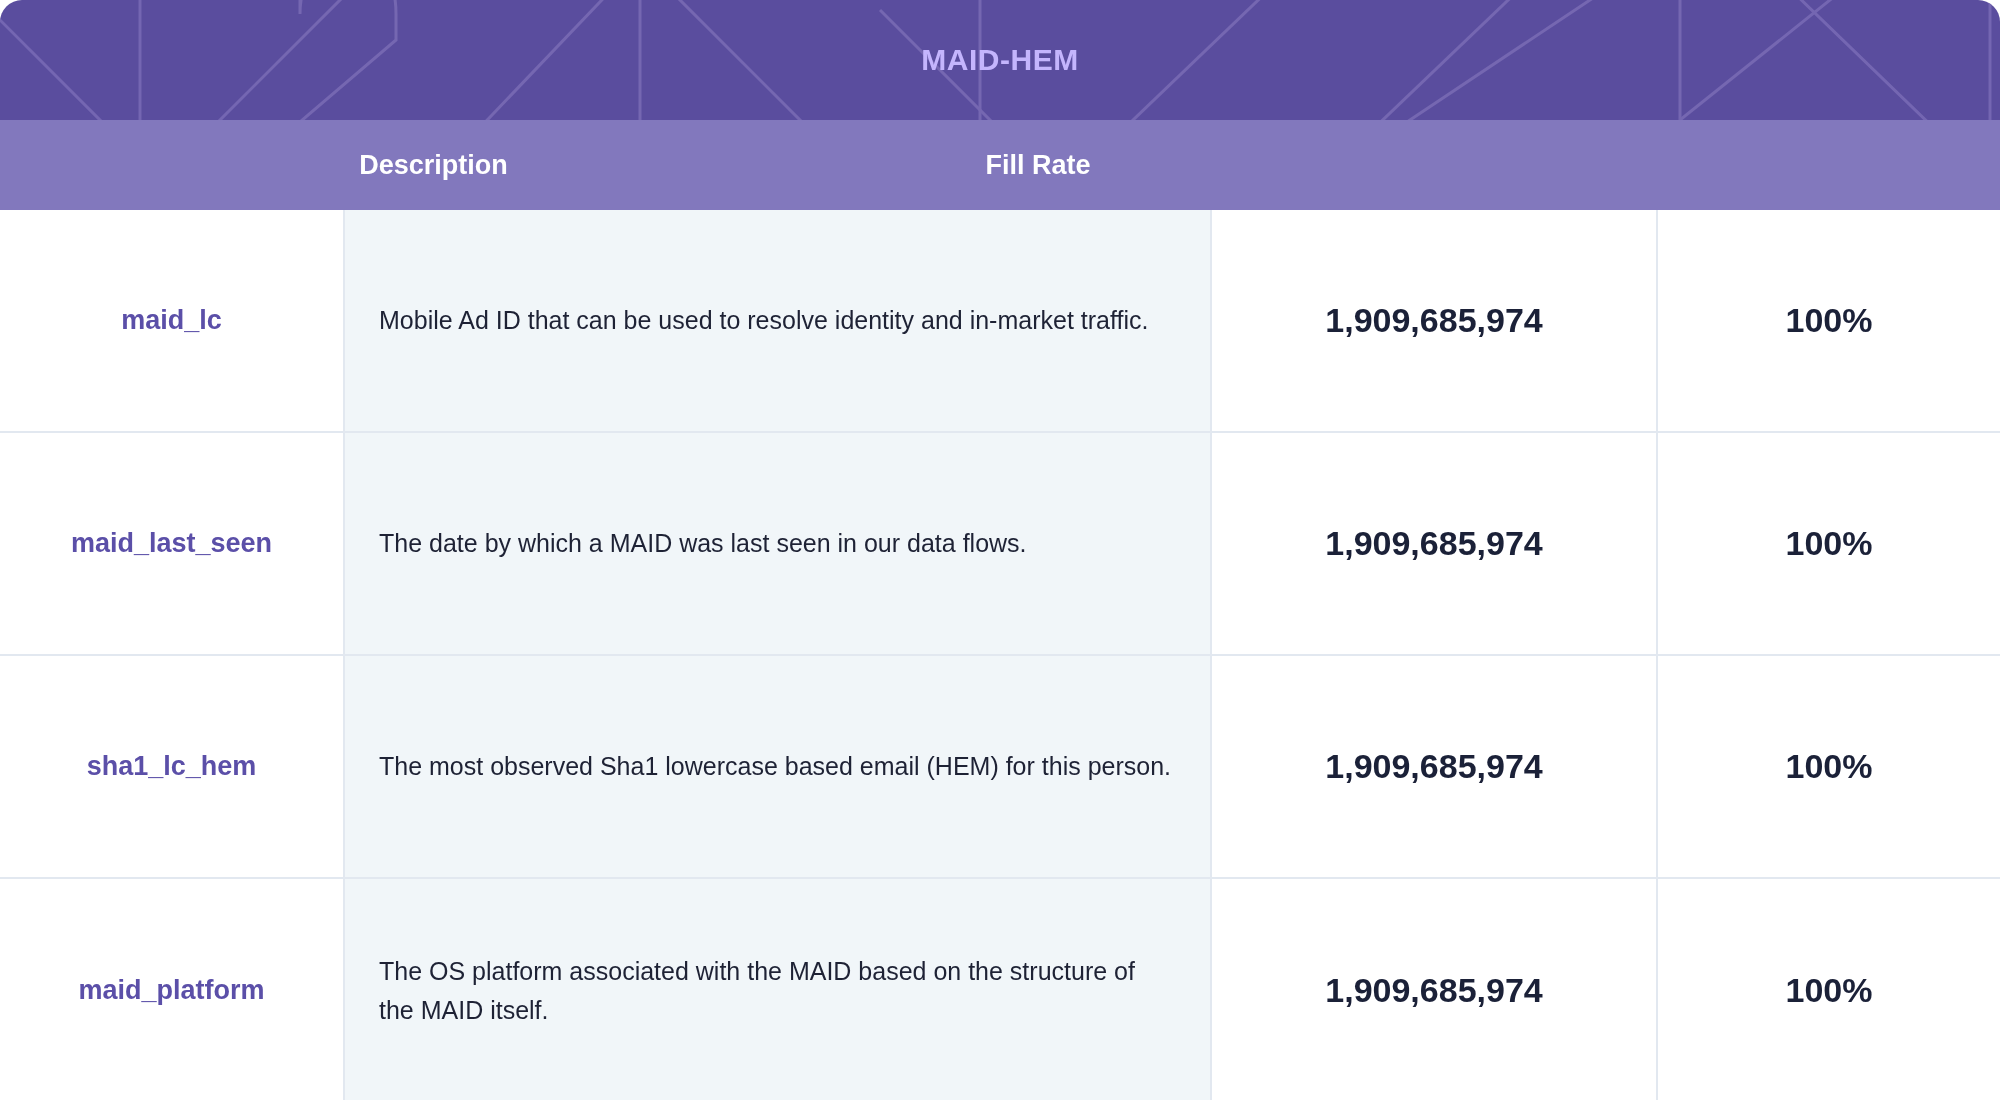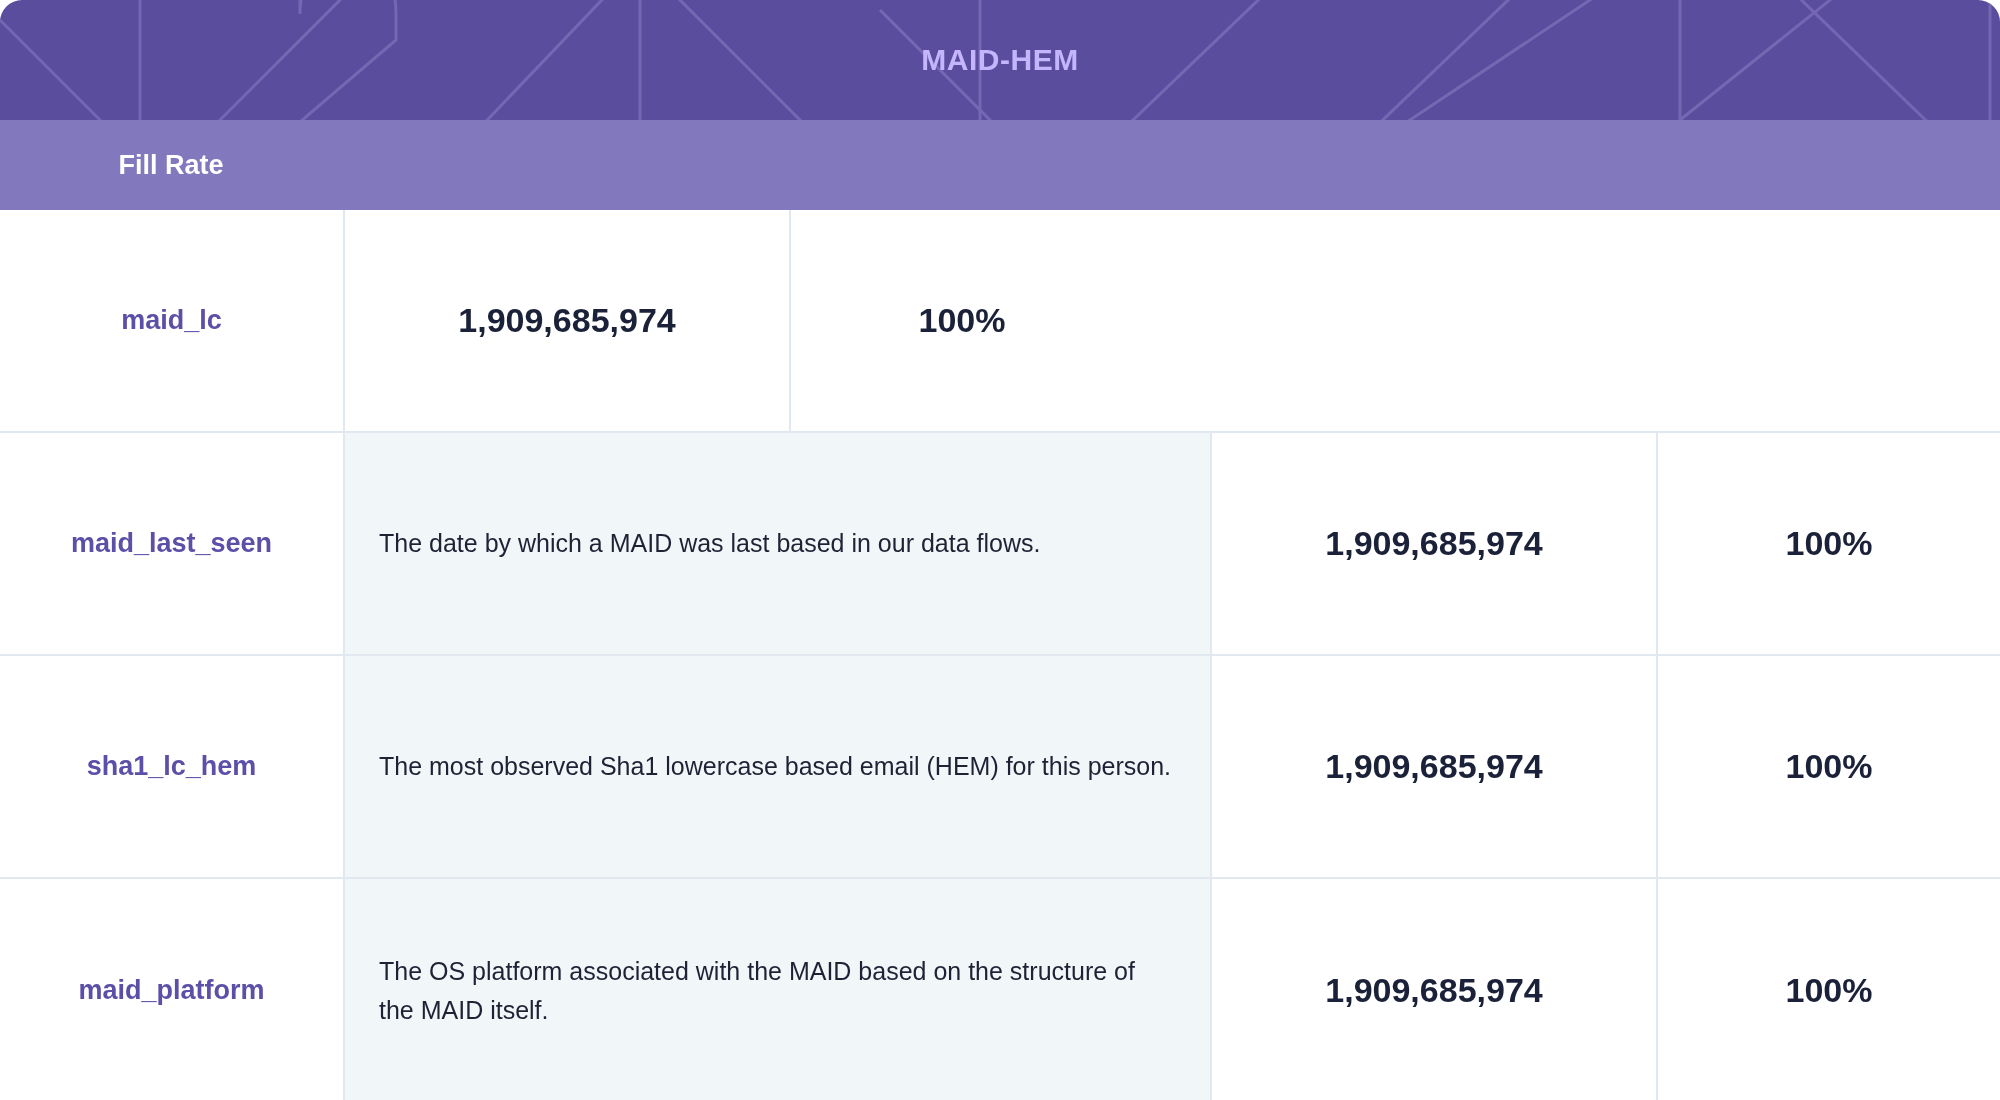--- a/index.html
+++ b/index.html
@@ -141,34 +141,36 @@
         <path d="M 1680 120 L 1880 -40"></path>
         <path d="M 1760 -40 L 2060 250"></path>
         <path d="M 1940 -60 Q 1990 -60 1990 -8 L 1990 250"></path>
         <path d="M 980 -40 L 980 250"></path>
       </g>
     </svg>
     <div id="banner-title">MAID-HEM</div>
   </div>
 
   <div id="thead">
+    <div class="th col-description">Description</div>
     <div class="th col-fillrate">Fill Rate</div>
   </div>
 
   <div id="tbody">
 
     <div class="tr">
       <div class="td cell-feature col-feature">maid_lc</div>
+      <div class="td cell-description col-description">Mobile Ad ID that can be used to resolve identity and in-market traffic.</div>
       <div class="td cell-count col-count">1,909,685,974</div>
       <div class="td cell-fillrate col-fillrate">100%</div>
     </div>
 
     <div class="tr">
       <div class="td cell-feature col-feature">maid_last_seen</div>
-      <div class="td cell-description col-description">The date by which a MAID was last based in our data flows.</div>
+      <div class="td cell-description col-description">The date by which a MAID was last seen in our data flows.</div>
       <div class="td cell-count col-count">1,909,685,974</div>
       <div class="td cell-fillrate col-fillrate">100%</div>
     </div>
 
     <div class="tr">
       <div class="td cell-feature col-feature">sha1_lc_hem</div>
       <div class="td cell-description col-description">The most observed Sha1 lowercase based email (HEM) for this person.</div>
       <div class="td cell-count col-count">1,909,685,974</div>
       <div class="td cell-fillrate col-fillrate">100%</div>
     </div>

